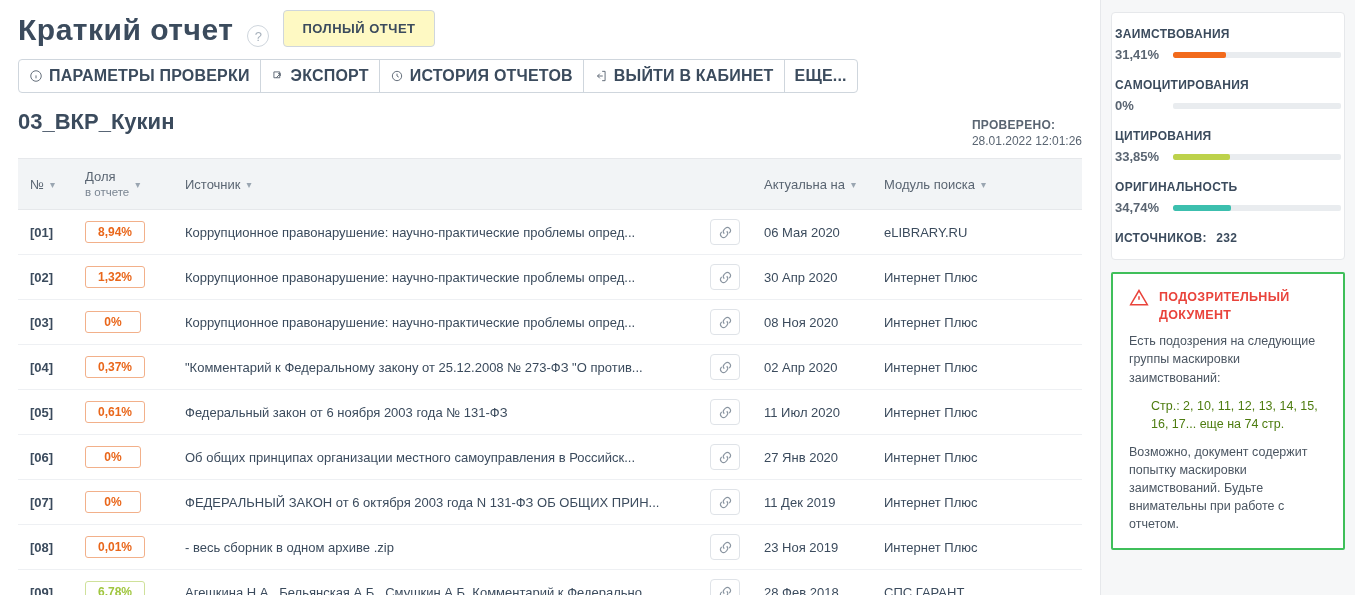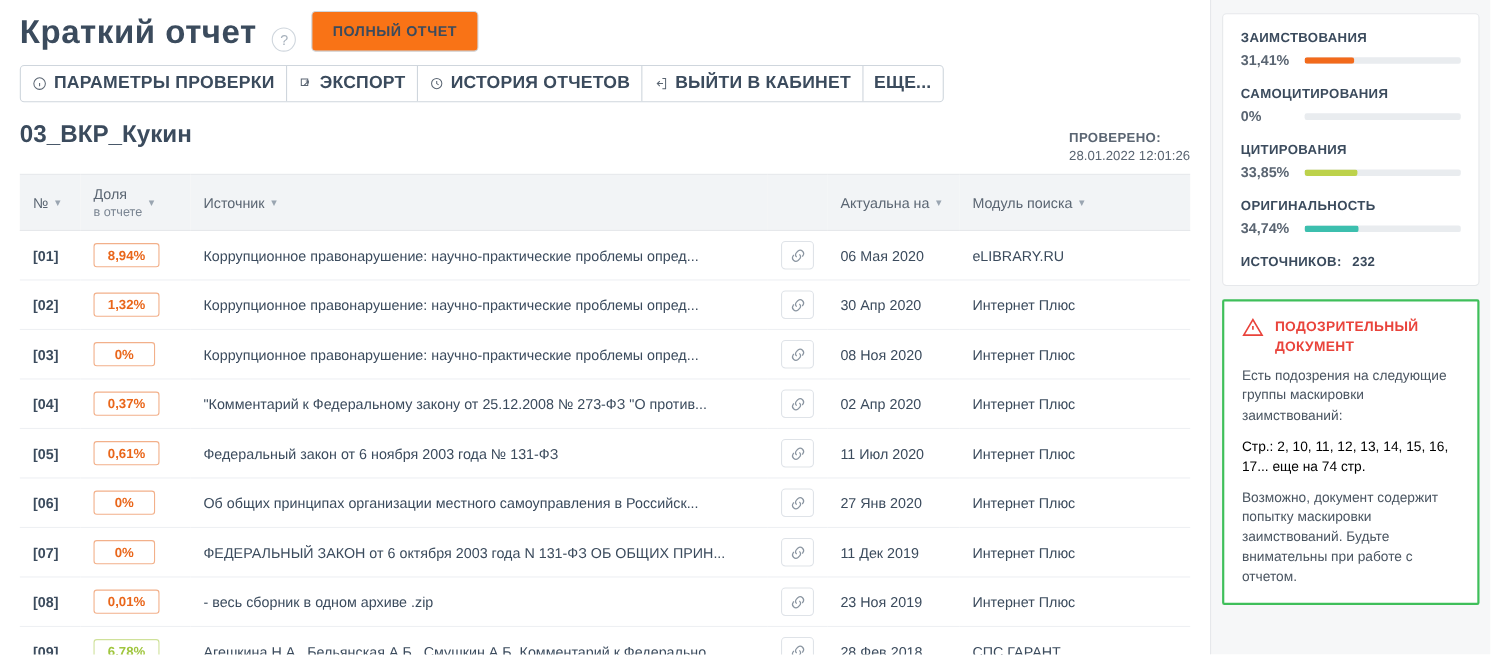--- a/index.html
+++ b/index.html
@@ -5,21 +5,21 @@
   * { box-sizing: border-box; margin: 0; padding: 0; }
   body { font-family: -apple-system, BlinkMacSystemFont, "Segoe UI", Arial, sans-serif; font-size: 13px; color: #333a43; background: #fff; }
   .page { display: flex; width: 1355px; height: 595px; }
   .main { flex: 1 1 auto; padding: 10px 18px 0 18px; }
   .side { flex: 0 0 255px; background: #f6f7f8; padding: 12px 10px; border-left: 1px solid #e6e8eb; }
 
   
   .title-row { display: flex; align-items: flex-end; gap: 14px; margin-bottom: 12px; }
   .page-title { font-size: 30px; font-weight: 700; color: #3b4b5d; letter-spacing: .5px; }
   .help-circle { width: 22px; height: 22px; border-radius: 50%; border: 1.5px solid #cfd6dd; color: #a7b1bc; display: inline-flex; align-items: center; justify-content: center; font-size: 13px; }
-  .full-report-btn { border: 1px solid #cfd6dd; background: #f97316; color: #3b4b5d; font-weight: 700; font-size: 13px; letter-spacing: .5px; padding: 10px 18px; border-radius: 4px; cursor: pointer; }
+  .full-report-btn { border: 1px solid #cfd6dd; background: #fef9c3; color: #3b4b5d; font-weight: 700; font-size: 13px; letter-spacing: .5px; padding: 10px 18px; border-radius: 4px; cursor: pointer; }
 
   .toolbar { display: flex; align-items: stretch; border: 1px solid #cfd6dd; border-radius: 4px; width: fit-content; margin-bottom: 16px; }
   .toolbar-btn { display: inline-flex; align-items: center; gap: 6px; padding: 7px 10px; font-size: 16px; font-weight: 700; color: #3b4b5d; border-right: 1px solid #cfd6dd; cursor: pointer; letter-spacing: .2px; }
   .toolbar-btn:last-child { border-right: none; align-items: center; }
   .tb-icon { display: inline-flex; }
   .tb-icon svg { width: 14px; height: 14px; stroke: #5a6572; fill: none; stroke-width: 1.6; }
 
   
   .doc-row { display: flex; align-items: baseline; justify-content: space-between; margin-bottom: 10px; }
   .doc-title { font-size: 22px; font-weight: 700; color: #3b4b5d; }
@@ -42,21 +42,21 @@
   .num-cell { font-weight: 700; }
   .share-pill { display: inline-block; min-width: 56px; text-align: center; font-size: 12px; font-weight: 700; padding: 3px 12px; border-radius: 3px; border: 1px solid; }
   .share-orange { color: #e9661a; border-color: #f2b08a; }
   .share-green  { color: #a0c63f; border-color: #cfe19a; }
   .link-btn { width: 30px; height: 26px; border: 1px solid #dfe3e8; border-radius: 4px; background: #fff; display: inline-flex; align-items: center; justify-content: center; cursor: pointer; }
   .link-btn svg { width: 15px; height: 15px; stroke: #8a95a1; fill: none; stroke-width: 1.8; }
   .mod-cell, .date-cell { color: #6b7682; }
   .src-cell { color: #3b4b5d; white-space: nowrap; overflow: hidden; text-overflow: ellipsis; max-width: 540px; }
 
   
-  .stat-card { background: #fff; border: 1px solid #e6e8eb; border-radius: 4px; padding: 14px 16px; margin-bottom: 12px; }
+  .stat-card { background: #fff; border: 1px solid #e6e8eb; border-radius: 4px; padding: 14px 3px; margin-bottom: 12px; }
   .stat-block { margin-bottom: 16px; }
   .stat-block:last-child { margin-bottom: 0; }
   .stat-title { font-size: 12px; font-weight: 700; color: #3b4b5d; letter-spacing: .3px; margin-bottom: 6px; }
   .stat-row { display: flex; align-items: center; gap: 10px; }
   .stat-val { font-weight: 700; color: #5a6572; min-width: 48px; font-size: 13px; }
   .bar { flex: 1 1 auto; height: 6px; background: #e9ecef; border-radius: 2px; position: relative; overflow: hidden; }
   .bar-fill { position: absolute; left: 0; top: 0; bottom: 0; border-radius: 2px; }
   .c-orange { background: #f26a1b; }
   .c-blue   { background: #4a90d9; }
   .c-olive  { background: #bdd24b; }
@@ -64,21 +64,21 @@
   .sources-row { font-size: 12px; font-weight: 700; color: #3b4b5d; letter-spacing: .3px; }
   .sources-row .cnt { margin-left: 6px; }
 
   
   .sus-card { background: #fff; border: 2px solid #3fbf5a; border-radius: 2px; padding: 14px 16px; font-size: 12.5px; color: #4a5561; line-height: 1.45; }
   .sus-head { display: flex; align-items: flex-start; gap: 10px; margin-bottom: 8px; }
   .sus-icon svg { width: 20px; height: 20px; stroke: #e9433b; fill: none; stroke-width: 1.8; }
   .sus-title { font-weight: 700; color: #e9433b; letter-spacing: .3px; font-size: 12.5px; }
   .sus-sub { margin-bottom: 10px; }
   .sus-group-title { font-weight: 700; color: #3b4b5d; letter-spacing: .3px; margin-bottom: 4px; font-size: 12.5px; }
-  .sus-pages { color: #000000; margin-bottom: 10px; }
+  .sus-pages { color: #4d7c0f; margin-bottom: 10px; margin-left: 22px; }
   .sus-note { color: #4a5561; }
 
 </style>
 </head>
 <body>
 
 <div class="page">
   <div class="main">
 
     <div class="title-row">

